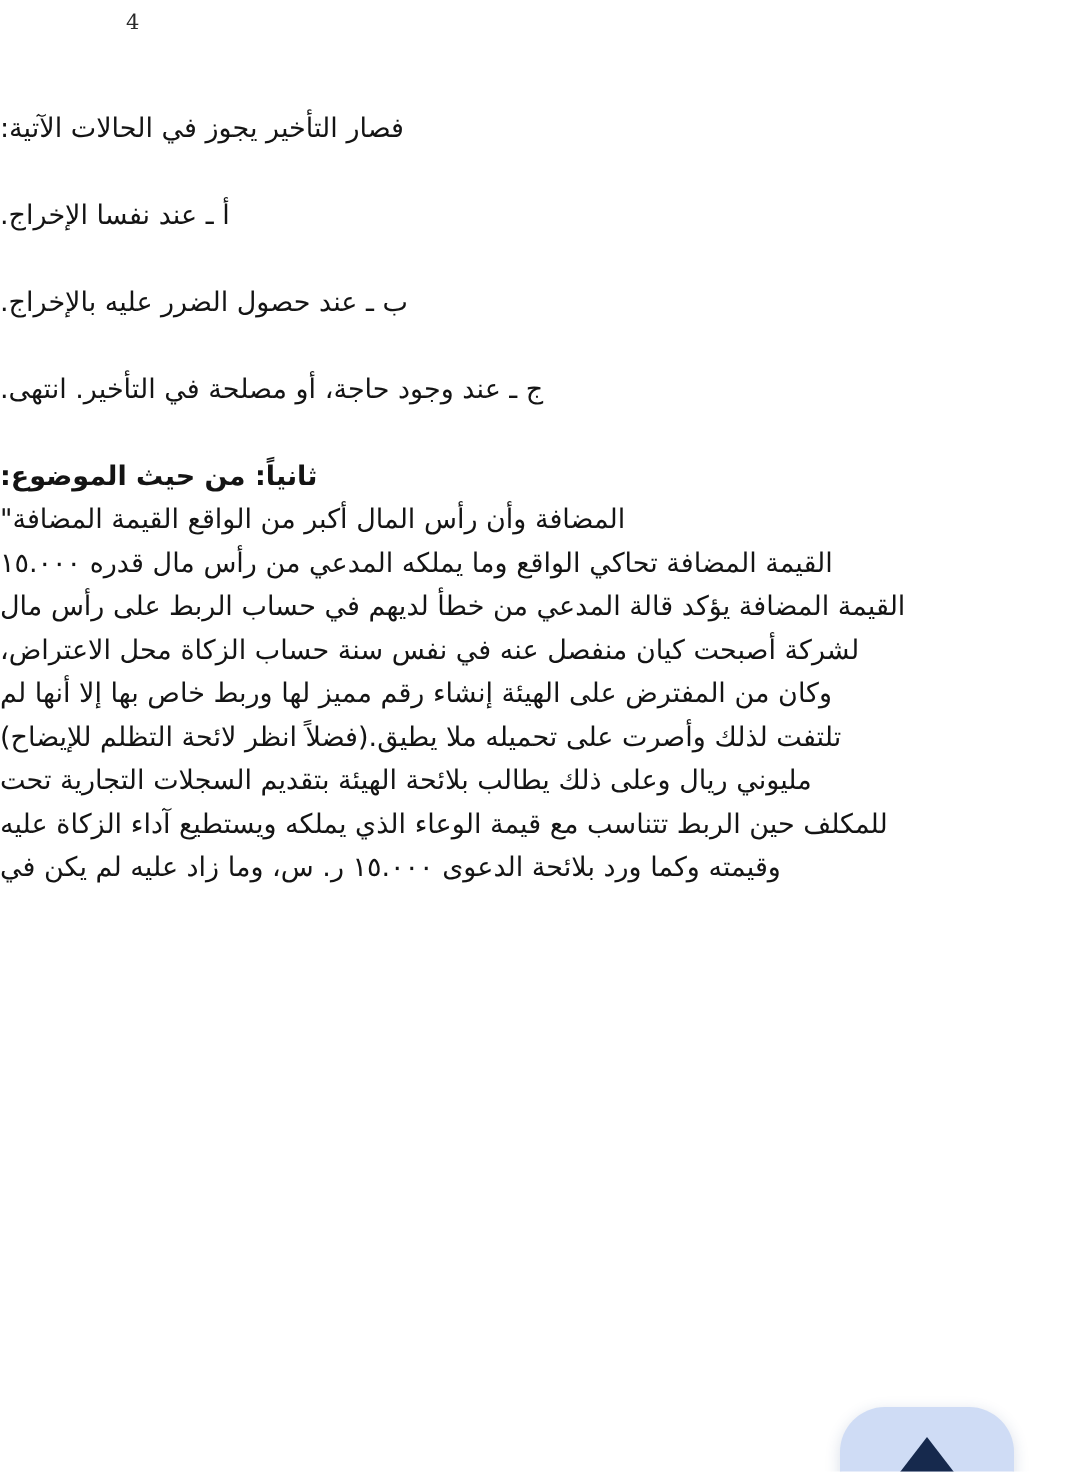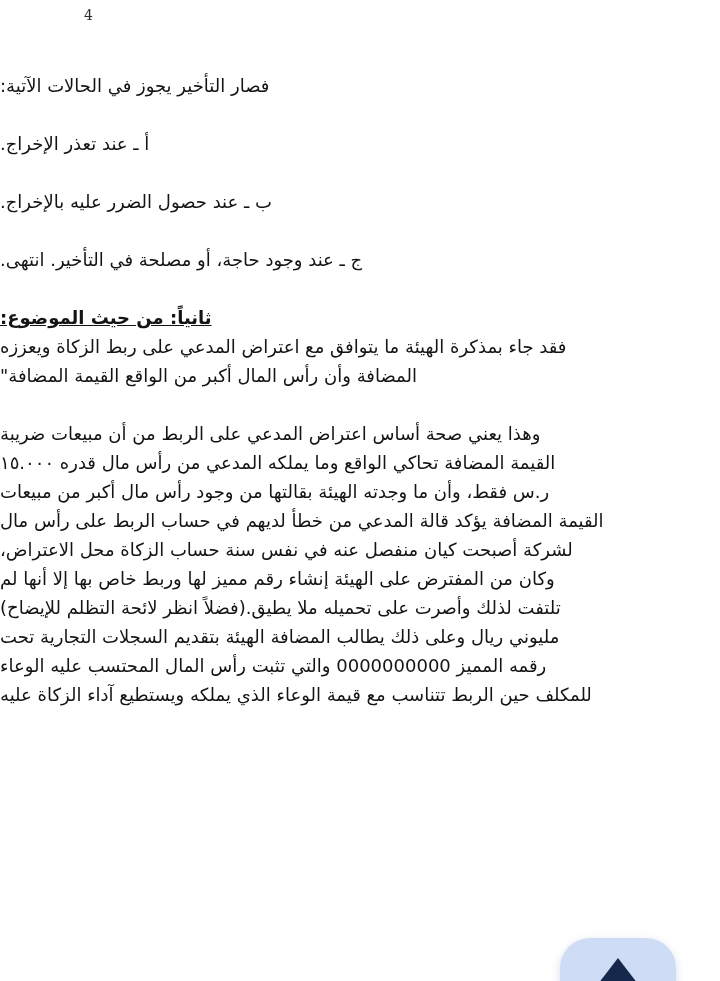--- a/index.html
+++ b/index.html
@@ -26,21 +26,21 @@
     margin-top:38px;
   }
   .tline {
     font-size:18px;
     line-height:29px;
     height:29px;
     white-space:nowrap;
     color:#141414;
   }
   .gap { margin-top:29px; }
-  .heading { font-weight:bold;text-decoration:underline; }
+  .heading { font-weight:bold; }
   .indent { padding-right:10px; }
   .fab {
     position:absolute;
     left:560px; top:938px;
     width:116px; height:100px;
     background:#cfdcf5;
     border-radius:30px;
     border:none;
     box-shadow:0 3px 10px rgba(40,70,130,0.18);
     cursor:pointer;
@@ -54,33 +54,30 @@
     border-bottom:26px solid #16294d;
   }
 </style>
 </head>
 <body>
 
 <div class="page-number">4</div>
 
 <div class="content">
   <div class="tline">فصار التأخير يجوز في الحالات الآتية:</div>
-  <div class="tline gap">أ ـ عند تعذر الإخراج.</div>
+  <div class="tline gap">أ ـ عند نفسا الإخراج.</div>
   <div class="tline gap">ب ـ عند حصول الضرر عليه بالإخراج.</div>
   <div class="tline gap">ج ـ عند وجود حاجة، أو مصلحة في التأخير. انتهى.</div>
   <div class="tline gap heading">ثانياً: من حيث الموضوع:</div>
-  <div class="tline">فقد جاء بمذكرة الهيئة ما يتوافق مع اعتراض المدعي على ربط الزكاة ويعززه</div>
   <div class="tline">المضافة وأن رأس المال أكبر من الواقع القيمة المضافة"</div>
-  <div class="tline gap">وهذا يعني صحة أساس اعتراض المدعي على الربط من أن مبيعات ضريبة</div>
   <div class="tline">القيمة المضافة تحاكي الواقع وما يملكه المدعي من رأس مال قدره ١٥.٠٠٠</div>
-  <div class="tline">ر.س فقط، وأن ما وجدته الهيئة بقالتها من وجود رأس مال أكبر من مبيعات</div>
   <div class="tline">القيمة المضافة يؤكد قالة المدعي من خطأ لديهم في حساب الربط على رأس مال</div>
   <div class="tline">لشركة أصبحت كيان منفصل عنه في نفس سنة حساب الزكاة محل الاعتراض،</div>
   <div class="tline">وكان من المفترض على الهيئة إنشاء رقم مميز لها وربط خاص بها إلا أنها لم</div>
   <div class="tline">تلتفت لذلك وأصرت على تحميله ملا يطيق.(فضلاً انظر لائحة التظلم للإيضاح)</div>
-  <div class="tline">مليوني ريال وعلى ذلك يطالب المضافة الهيئة بتقديم السجلات التجارية تحت</div>
-  <div class="tline">رقمه المميز 0000000000 والتي تثبت رأس المال المحتسب عليه الوعاء</div>
+  <div class="tline">مليوني ريال وعلى ذلك يطالب بلائحة الهيئة بتقديم السجلات التجارية تحت</div>
   <div class="tline">للمكلف حين الربط تتناسب مع قيمة الوعاء الذي يملكه ويستطيع آداء الزكاة عليه</div>
+  <div class="tline">وقيمته وكما ورد بلائحة الدعوى ١٥.٠٠٠ ر. س، وما زاد عليه لم يكن في</div>
 </div>
 
 <button class="fab">
   <span class="fab-arrow"></span>
 </button>
 
 </body></html>

